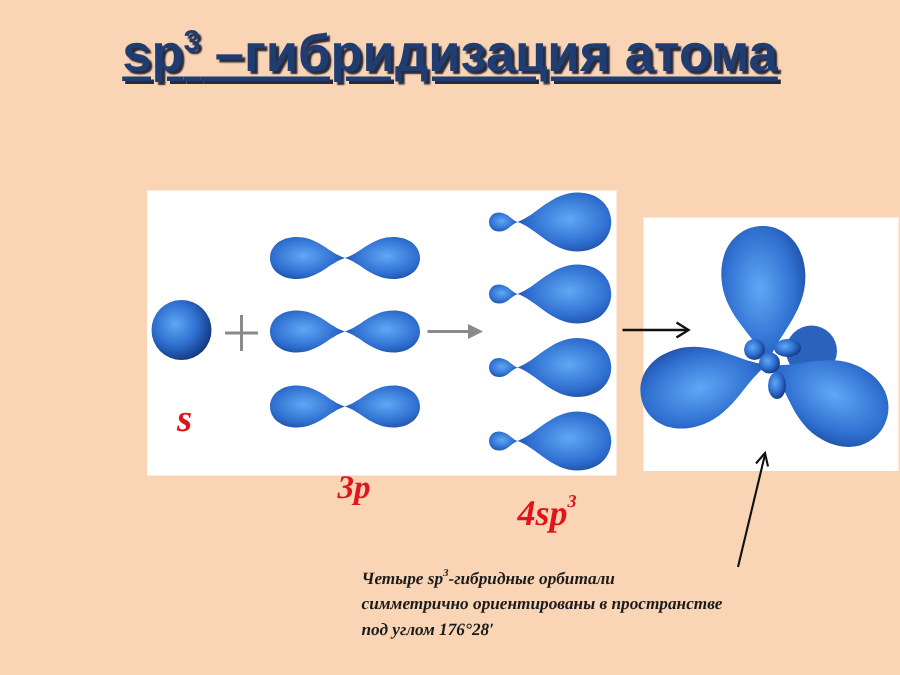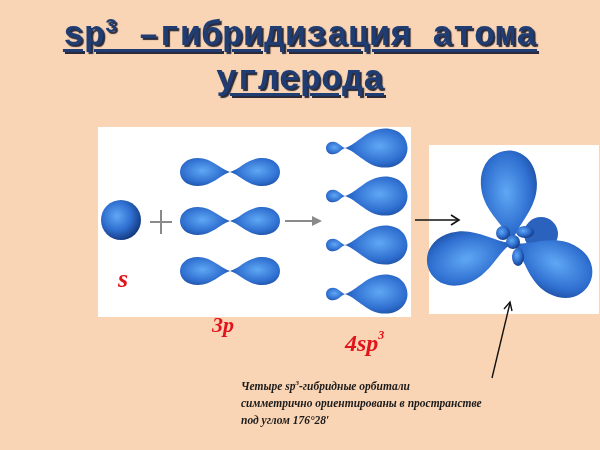--- a/index.html
+++ b/index.html
@@ -13,21 +13,21 @@
       position: relative;
       overflow: hidden;
       font-family: "Liberation Sans", sans-serif;
     }
     .title {
       position: absolute;
       left: 0;
       top: 14px;
       width: 600px;
       text-align: center;
-      font-family: Liberation Mono, monospace;
+      font-family: Liberation Sans, sans-serif;
       font-weight: bold;
       font-size: 35px;
       line-height: 44px;
       color: #1F3D73;
       text-shadow: 2px 2px 1px #2a2a3a;
     }
     .title .line {
       display: block;
       text-decoration: underline;
       text-decoration-thickness: 3px;
@@ -65,21 +65,21 @@
       font-family: "Liberation Serif", serif;
       font-style: italic;
       font-weight: bold;
     }
     .label-s {
       left: 118px;
       top: 264px;
       font-size: 26px;
     }
     .label-3p {
-      left: 212px;
+      left: 225px;
       top: 312px;
       font-size: 22px;
     }
     .label-4sp3 {
       left: 345px;
       top: 330px;
       font-size: 24px;
     }
     .label-4sp3 sup {
       font-size: 12px;
@@ -102,21 +102,20 @@
       font-size: 7px;
       vertical-align: 5px;
       line-height: 0;
     }
   </style>
 </head>
 <body>
 
 <div class="title">
   <span class="line"><span>sp</span><sup>3</sup><span> –гибридизация атома</span></span>
-  <span class="line">углерода</span>
 </div>
 
 <div class="panel panel-left"></div>
 <div class="panel panel-right"></div>
 
 <svg class="layer" width="600" height="450" viewBox="0 0 600 450">
   <defs>
     <radialGradient id="gBall" cx="0.4" cy="0.4" r="0.65">
       <stop offset="0" stop-color="#5FA8F5"></stop>
       <stop offset="0.55" stop-color="#2F6FD0"></stop>

